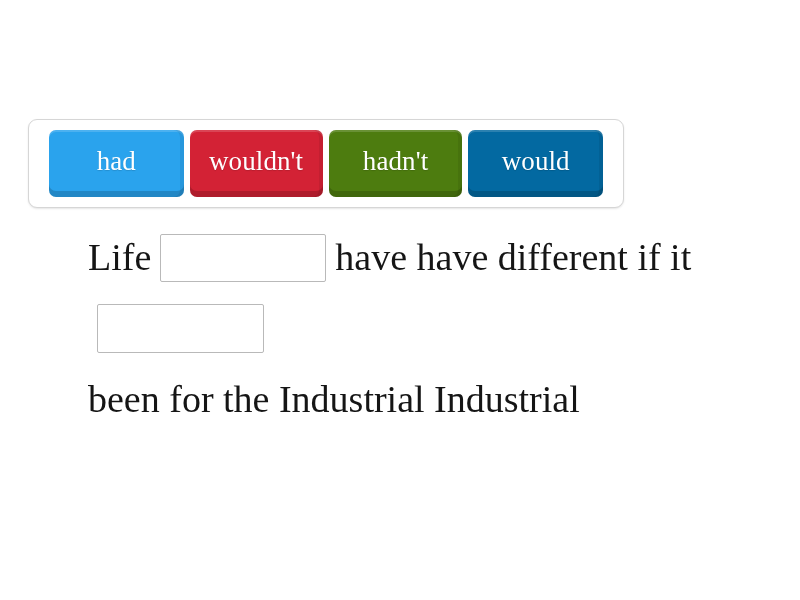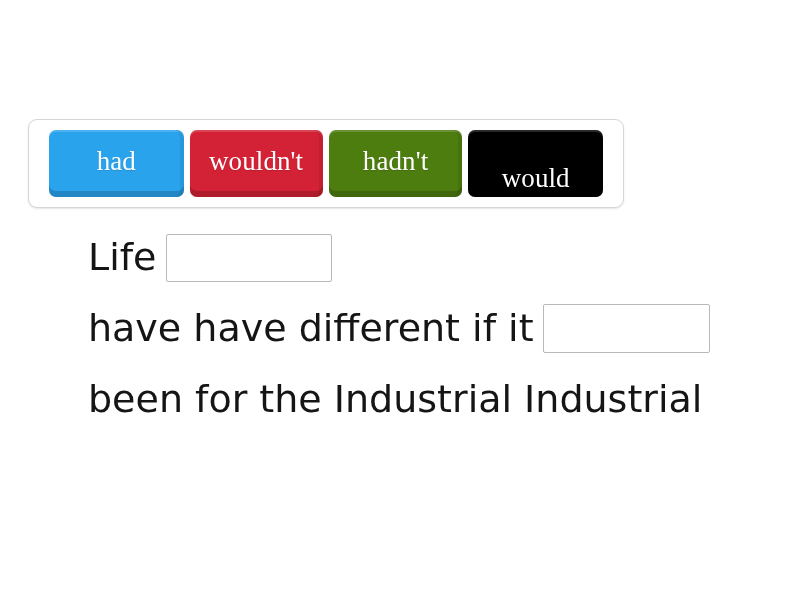--- a/index.html
+++ b/index.html
@@ -85,20 +85,21 @@
     left: 88px;
     top: 222px;
     width: 640px;
     font-size: 38px;
     line-height: 71px;
     color: #151515;
     font-weight: 400;
   }
   .sentence .word {
     white-space: pre;
+    font-family: Liberation Serif, serif;
   }
   .blank {
     display: inline-block;
     vertical-align: middle;
     box-sizing: border-box;
     background: #ffffff;
     border: 1px solid #b9b9b9;
     border-radius: 2px;
     margin: 0 9px;
     cursor: pointer;
@@ -118,21 +119,21 @@
     </div>
 
     <div class="tile tile-wouldnt" style="background-color: rgb(211, 34, 53);">
       <span>wouldn't</span>
     </div>
 
     <div class="tile tile-hadnt" style="background-color: #4d7c0f; align-items: center;">
       <span>hadn't</span>
     </div>
 
-    <div class="tile tile-would" style="background-color: #000000; align-items: flex-end;">
+    <div class="tile tile-would" style="background-color: #0369a1;">
       <span>would</span>
     </div>
 
   </div>
 
   <div class="sentence" style="color: rgb(21, 21, 21);">
     <span class="word">Life</span><span class="blank blank-1" style="border-color: rgb(185, 185, 185);"></span><span class="word">have have different if it</span><span class="blank blank-2" style="border-color: rgb(185, 185, 185);"></span><span class="word">been for the Industrial Industrial</span>
   </div>
 
 </div>

